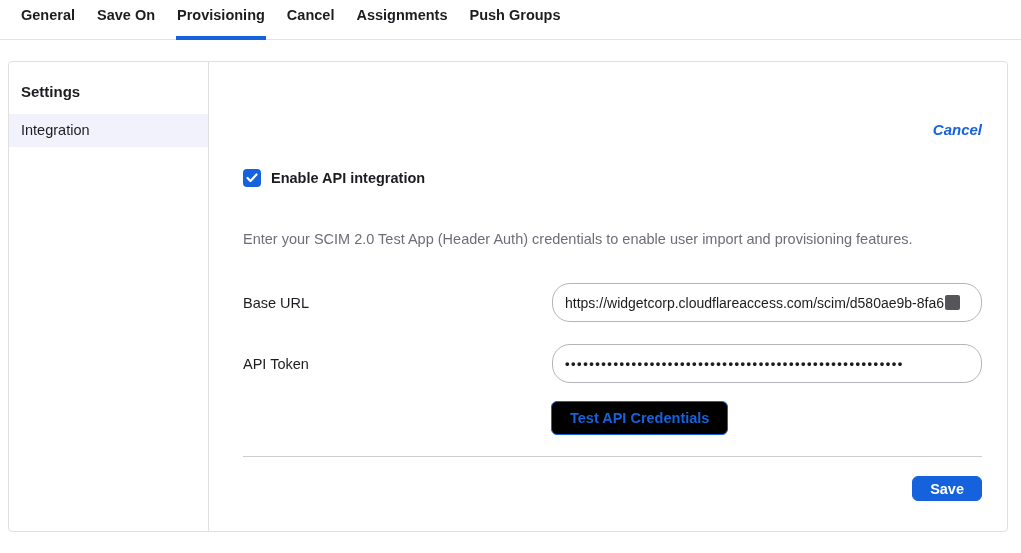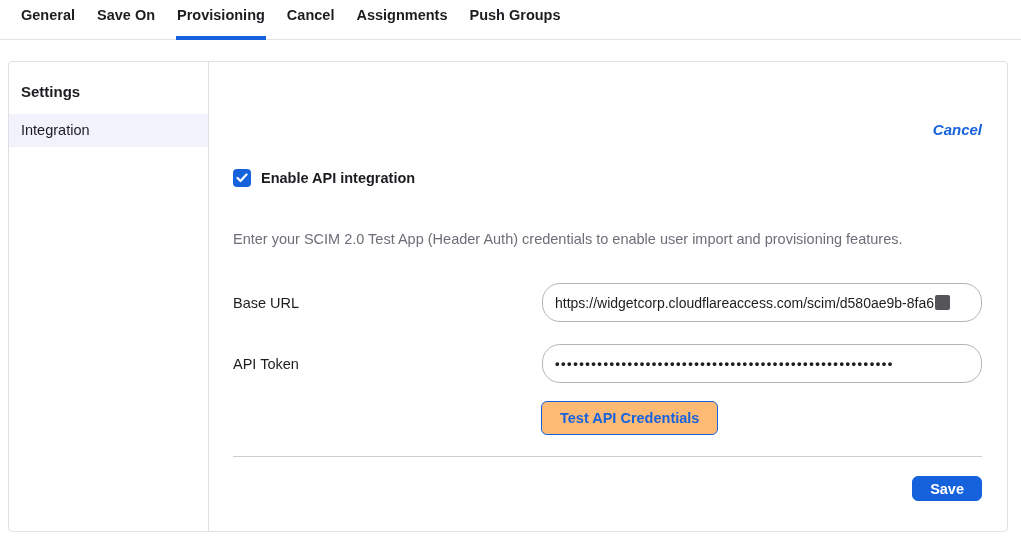--- a/index.html
+++ b/index.html
@@ -33,20 +33,21 @@
   .tab.active { border-bottom-color: #1662dd; }
 
   
   .panel {
     display: flex;
     margin: 21px 13px 0 8px;
     height: 471px;
     border: 1px solid #e0e0e3;
     border-radius: 4px;
     background: #fff;
+    gap: 10px;
   }
 
   
   .sidebar {
     width: 200px;
     flex: 0 0 200px;
     border-right: 1px solid #e0e0e3;
     padding-top: 13px;
   }
   .sidebar-header {
@@ -154,21 +155,21 @@
   }
 
   .button-row {
     display: flex;
     margin-top: 18px;
   }
   .button-row .spacer { flex: 0 0 308px; }
   .test-btn {
     height: 34px;
     padding: 0 18px;
-    background: #fdba74;
+    background: #000000;
     border: 1px solid #1662dd;
     border-radius: 6px;
     color: #1662dd;
     font-family: inherit;
     font-size: 14.5px;
     font-weight: 700;
     cursor: pointer;
   }
 
   .divider {

